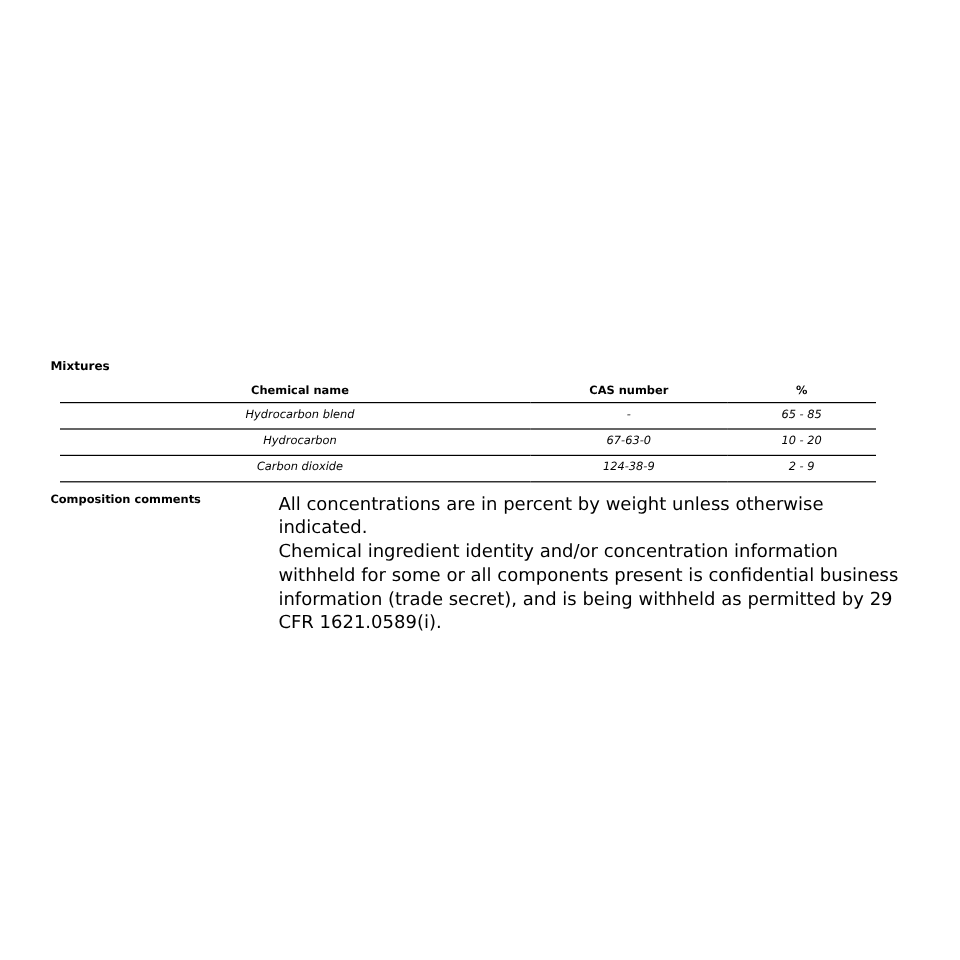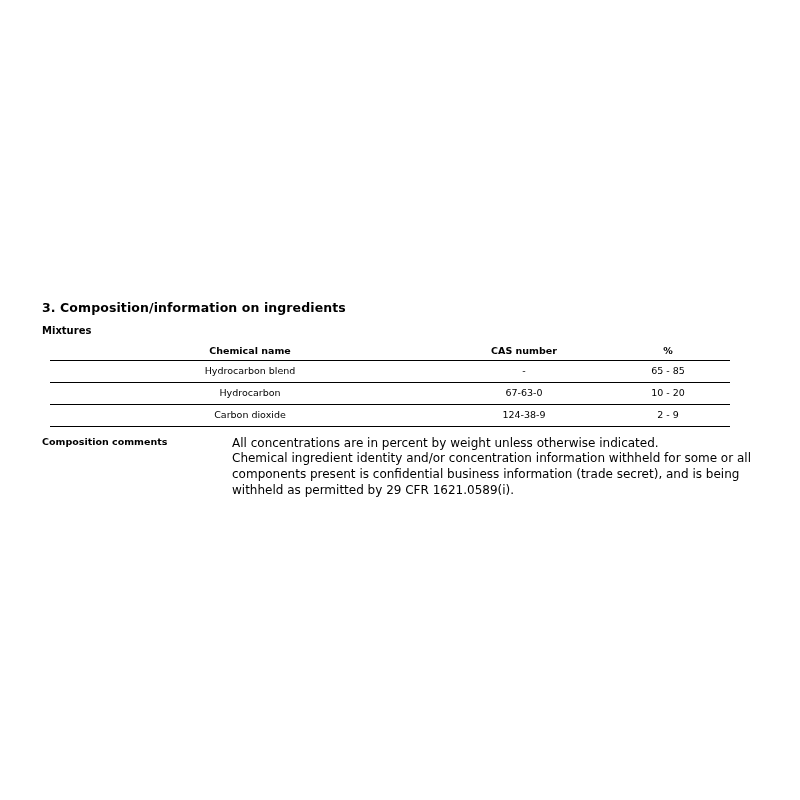--- a/index.html
+++ b/index.html
@@ -56,55 +56,55 @@
     vertical-align: top;
   }
   table.ingredients thead th {
     font-weight: bold;
     border-bottom: 1.1px solid #000;
     padding-bottom: 3px;
   }
   table.ingredients tbody td {
     font-weight: normal;
     border-bottom: 0.9px solid #000;
+    font-style: italic;
   }
   .col-name { text-align: center; width: 380px; padding-left: 10px !important; }
   .col-cas  { text-align: center; width: 160px; }
   .col-pct  { text-align: center; width: 120px; }
   thead .col-name { padding-left: 10px !important; }
   .comments {
     position: relative;
     margin-top: 9px;
     display: flex;
     align-items: flex-start;
   }
   .comments-label {
     font-size: 9.5px;
     font-weight: bold;
     width: 190px;
     flex: 0 0 190px;
     line-height: 1.3;
   }
   .comments-body {
-    font-size: 12px;
+    font-size: 15px;
     line-height: 1.32;
     flex: 1 1 auto;
     max-width: 528px;
   }
   .comments-body p {
     margin: 0;
   }
 </style>
 </head>
 <body>
 
 <div class="sheet">
   <div class="section">
 
-    <h2 class="section-title">3. Composition/information on ingredients</h2>
 
     <h3 class="subsection-title">Mixtures</h3>
 
     <table class="ingredients">
       <thead>
         <tr>
           <th class="col-name">Chemical name</th>
           <th class="col-cas">CAS number</th>
           <th class="col-pct">%</th>
         </tr>

